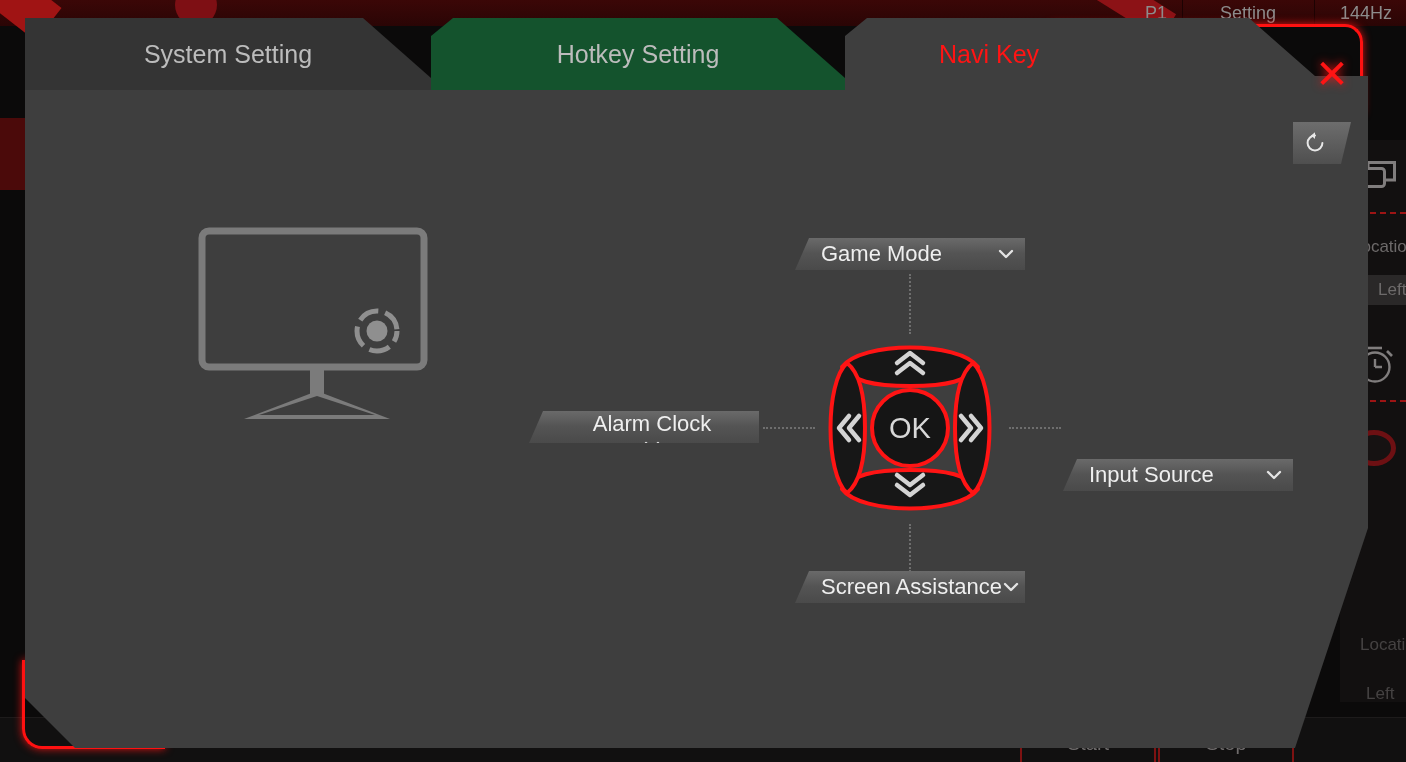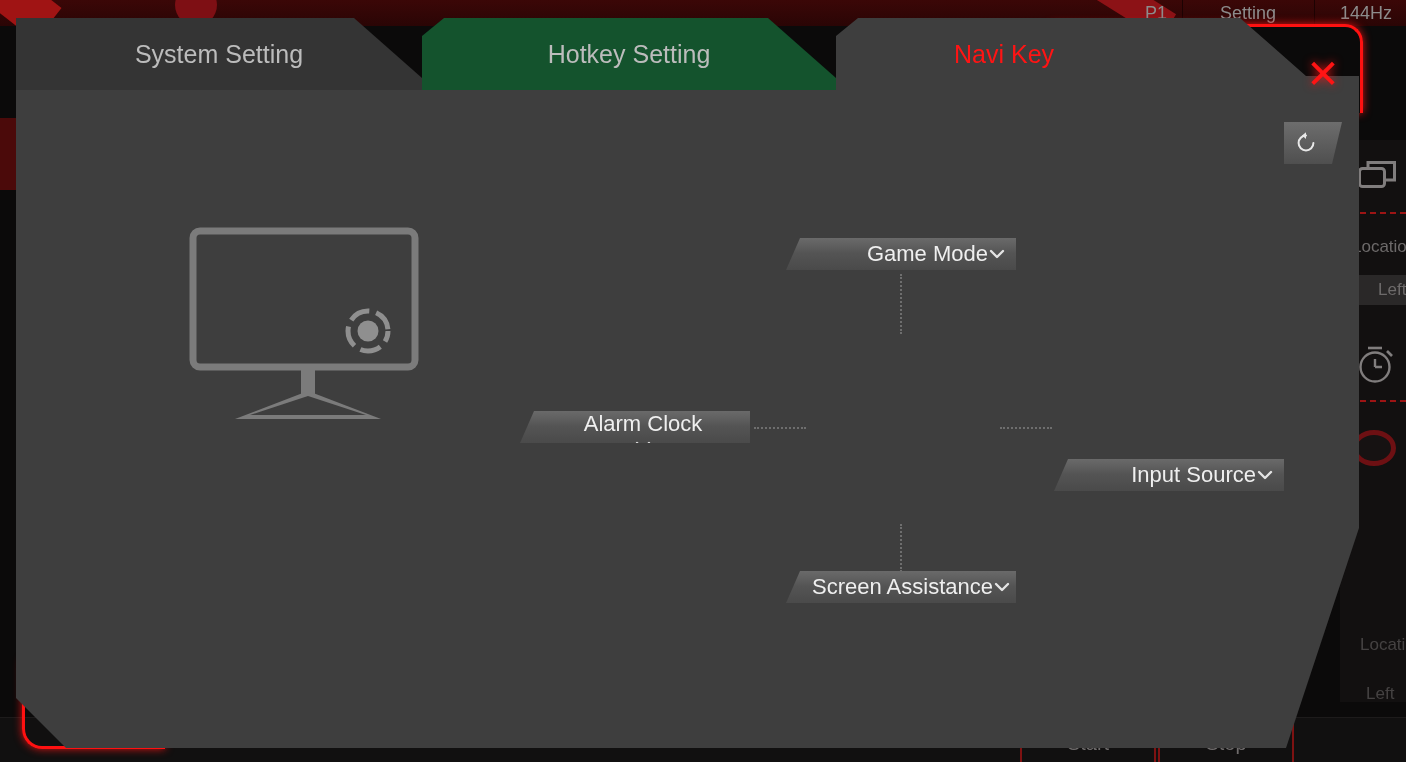--- a/index.html
+++ b/index.html
@@ -138,25 +138,24 @@
     width: 140px; height: 86px;
     border-bottom: 3px solid #ff1111;
     border-left: 3px solid #ff1111;
     border-bottom-left-radius: 20px;
     box-shadow: 0 0 9px rgba(255,20,20,.85);
     z-index: 4;
   }
 
   #modal {
     position: absolute;
-    left: 16px; top: 18px;
+    left: 25px; top: 18px;
     width: 1343px; height: 730px;
     z-index: 6;
     pointer-events: none;
-    text-align: right;
   }
 
   
   .tabs {
     position: absolute;
     left: 0; top: 0;
     height: 72px;
     width: 100%;
     pointer-events: auto;
   }
@@ -182,21 +181,21 @@
     left: 406px; width: 414px;
     clip-path: polygon(22px 0, 346px 0, 414px 60px, 414px 72px, 0 72px, 0 18px);
     background: #14532d;
   }
   .tab.t3 {
     left: 820px; width: 523px;
     clip-path: polygon(22px 0, 404px 0, 470px 58px, 523px 58px, 523px 72px, 0 72px, 0 18px);
     background: #3e3e3e;
     color: #ff1414;
     justify-content: flex-start;
-    padding-left: 118px;
+    padding-left: 94px;
   }
   .tab.t3 .tab-label { font-size: 25px; }
 
   
   .panel-body {
     position: absolute;
     left: 0; top: 70px;
     width: 1343px; height: 660px;
     background: #3e3e3e;
     clip-path: polygon(0 0, 1343px 0, 1343px 440px, 1270px 660px, 50px 660px, 0 610px);
@@ -399,20 +398,47 @@
         <circle cx="197" cy="118" r="10.5" fill="#8f8f8f"></circle>
       </g>
     </svg>
   </div>
 
   <div class="dots-v" style="left:884px;top:256px;height:60px"></div>
   <div class="dots-v" style="left:884px;top:506px;height:48px"></div>
   <div class="dots-h" style="left:738px;top:409px;width:52px"></div>
   <div class="dots-h" style="left:984px;top:409px;width:52px"></div>
 
+  <div class="navi">
+    <svg width="190" height="200" viewBox="0 0 190 200">
+
+      <g style="cursor:pointer">
+        <path d="M27 39 C46 13, 144 13, 163 39 C152 53, 133 58, 95 58 C57 58, 38 53, 27 39 Z" fill="#171717" stroke="#ff1414" stroke-width="4" stroke-linejoin="round"></path>
+        <path d="M82 35 L95 25 L108 35 M82 45 L95 35 L108 45" fill="none" stroke="#d4d4d4" stroke-width="4.5" stroke-linecap="round" stroke-linejoin="round"></path>
+      </g>
+
+      <g style="cursor:pointer">
+        <path d="M27 161 C46 187, 144 187, 163 161 C152 147, 133 142, 95 142 C57 142, 38 147, 27 161 Z" fill="#171717" stroke="#ff1414" stroke-width="4" stroke-linejoin="round"></path>
+        <path d="M82 157 L95 167 L108 157 M82 147 L95 157 L108 147" fill="none" stroke="#d4d4d4" stroke-width="4.5" stroke-linecap="round" stroke-linejoin="round"></path>
+      </g>
+
+      <g style="cursor:pointer">
+        <path d="M32 35 C10 54, 10 146, 32 165 C45 155, 50 133, 50 100 C50 67, 45 45, 32 35 Z" fill="#171717" stroke="#ff1414" stroke-width="4" stroke-linejoin="round"></path>
+        <path d="M34 88 L24 100 L34 112 M44 88 L34 100 L44 112" fill="none" stroke="#d4d4d4" stroke-width="4.5" stroke-linecap="round" stroke-linejoin="round"></path>
+      </g>
+
+      <g style="cursor:pointer">
+        <path d="M158 35 C180 54, 180 146, 158 165 C145 155, 140 133, 140 100 C140 67, 145 45, 158 35 Z" fill="#171717" stroke="#ff1414" stroke-width="4" stroke-linejoin="round"></path>
+        <path d="M156 88 L166 100 L156 112 M146 88 L156 100 L146 112" fill="none" stroke="#d4d4d4" stroke-width="4.5" stroke-linecap="round" stroke-linejoin="round"></path>
+      </g>
+
+      <circle cx="95" cy="100" r="38" fill="#151515" stroke="#ff1414" stroke-width="4" style="cursor:pointer"></circle>
+    </svg>
+    <div class="ok-label">OK</div>
+  </div>
 
   <div class="dd dd-gamemode">
     <span class="dd-label">Game Mode</span>
     <span class="dd-caret">
       <svg width="16" height="10" viewBox="0 0 16 10">
           <path d="M2 2 L8 8 L14 2" fill="none" stroke="#e4e4e4" stroke-width="2.4" stroke-linecap="round" stroke-linejoin="round"></path>
         </svg>
     </span>
   </div>
 

